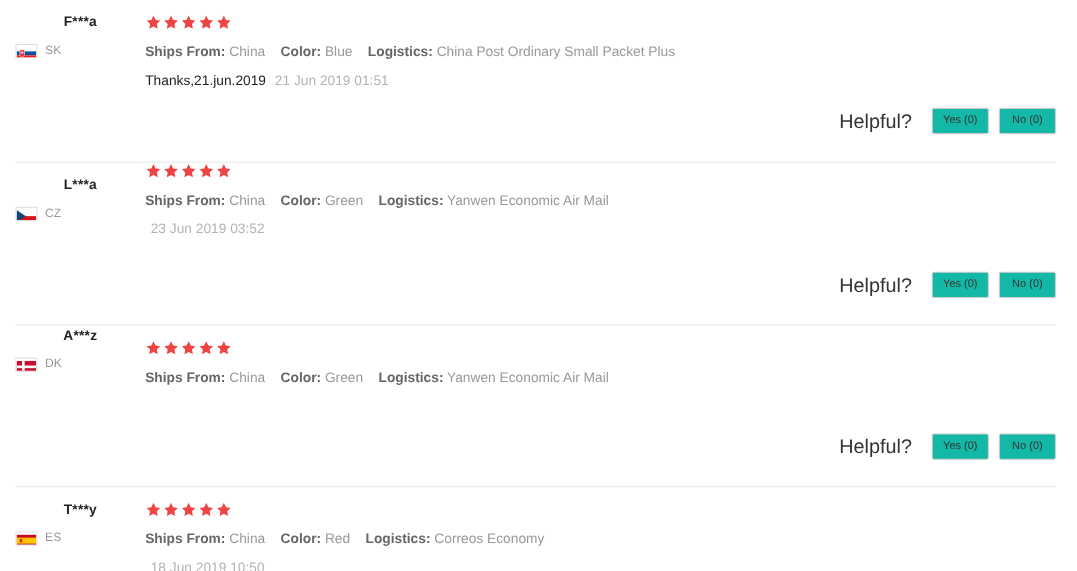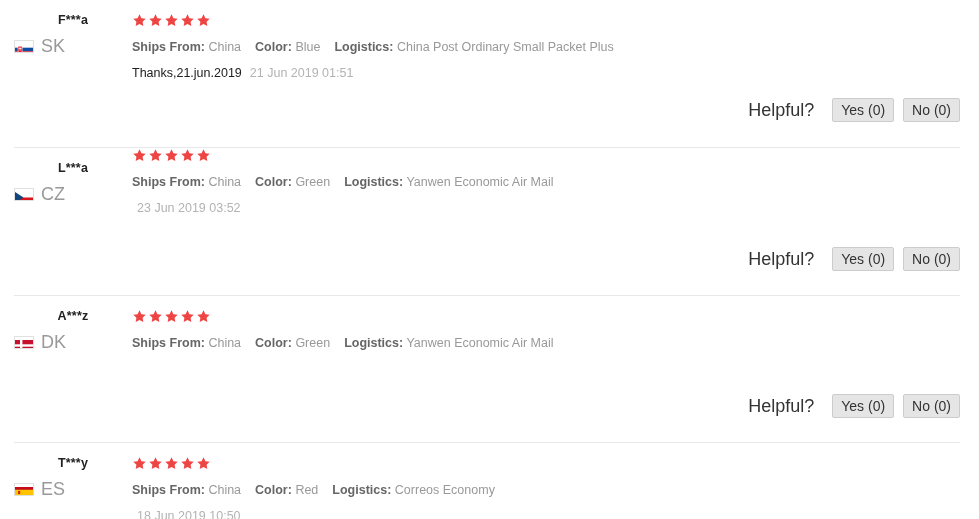--- a/index.html
+++ b/index.html
@@ -60,21 +60,21 @@
     height: 13px;
     display: inline-block;
     position: relative;
     overflow: hidden;
     border: 1px solid rgba(0,0,0,0.12);
     box-sizing: border-box;
     flex: 0 0 auto;
   }
   .country-code {
     margin-left: 7px;
-    font-size: 18px;
+    font-size: 11px;
     color: #999999;
     line-height: 13px;
   }
   .content-col {
     margin-left: 118px;
     padding-top: 1px;
   }
   .stars {
     line-height: 14px;
     height: 16px;
@@ -136,22 +136,22 @@
     line-height: 24px;
   }
   .vote-btn {
     display: inline-block;
     min-width: 52px;
     height: 24px;
     line-height: 22px;
     text-align: center;
     border: 1px solid #cccccc;
     border-radius: 2px;
-    background: #e5e5e5;
-    font-size: 14px;
+    background: #14b8a6;
+    font-size: 10px;
     color: #333333;
     padding: 0 8px;
     margin-left: 9px;
     box-sizing: border-box;
     cursor: pointer;
     font-family: "Liberation Sans", sans-serif;
   }
 </style>
 </head>
 <body>
@@ -226,21 +226,21 @@
         <div class="helpful-row" style="top:100px">
           <span class="helpful-label">Helpful?</span>
           <button class="vote-btn">Yes (0)</button>
           <button class="vote-btn">No (0)</button>
         </div>
       </div>
     </div>
     <div class="review" style="height:147px">
       <div class="sep"></div>
       <div class="review-inner" style="padding-top:13px">
-        <div class="user-col" style="top:13px">
+        <div class="user-col" style="top:2px">
           <div class="username">A***z</div>
           <div class="country">
             <span class="flag"><svg width="18" height="11" viewBox="0 0 18 11">
                 <rect width="18" height="11" fill="#c8102e"></rect>
                 <rect x="5" y="0" width="2.4" height="11" fill="#ffffff"></rect>
                 <rect x="0" y="4.3" width="18" height="2.4" fill="#ffffff"></rect>
               </svg></span>
             <span class="country-code">DK</span>
           </div>
         </div>

